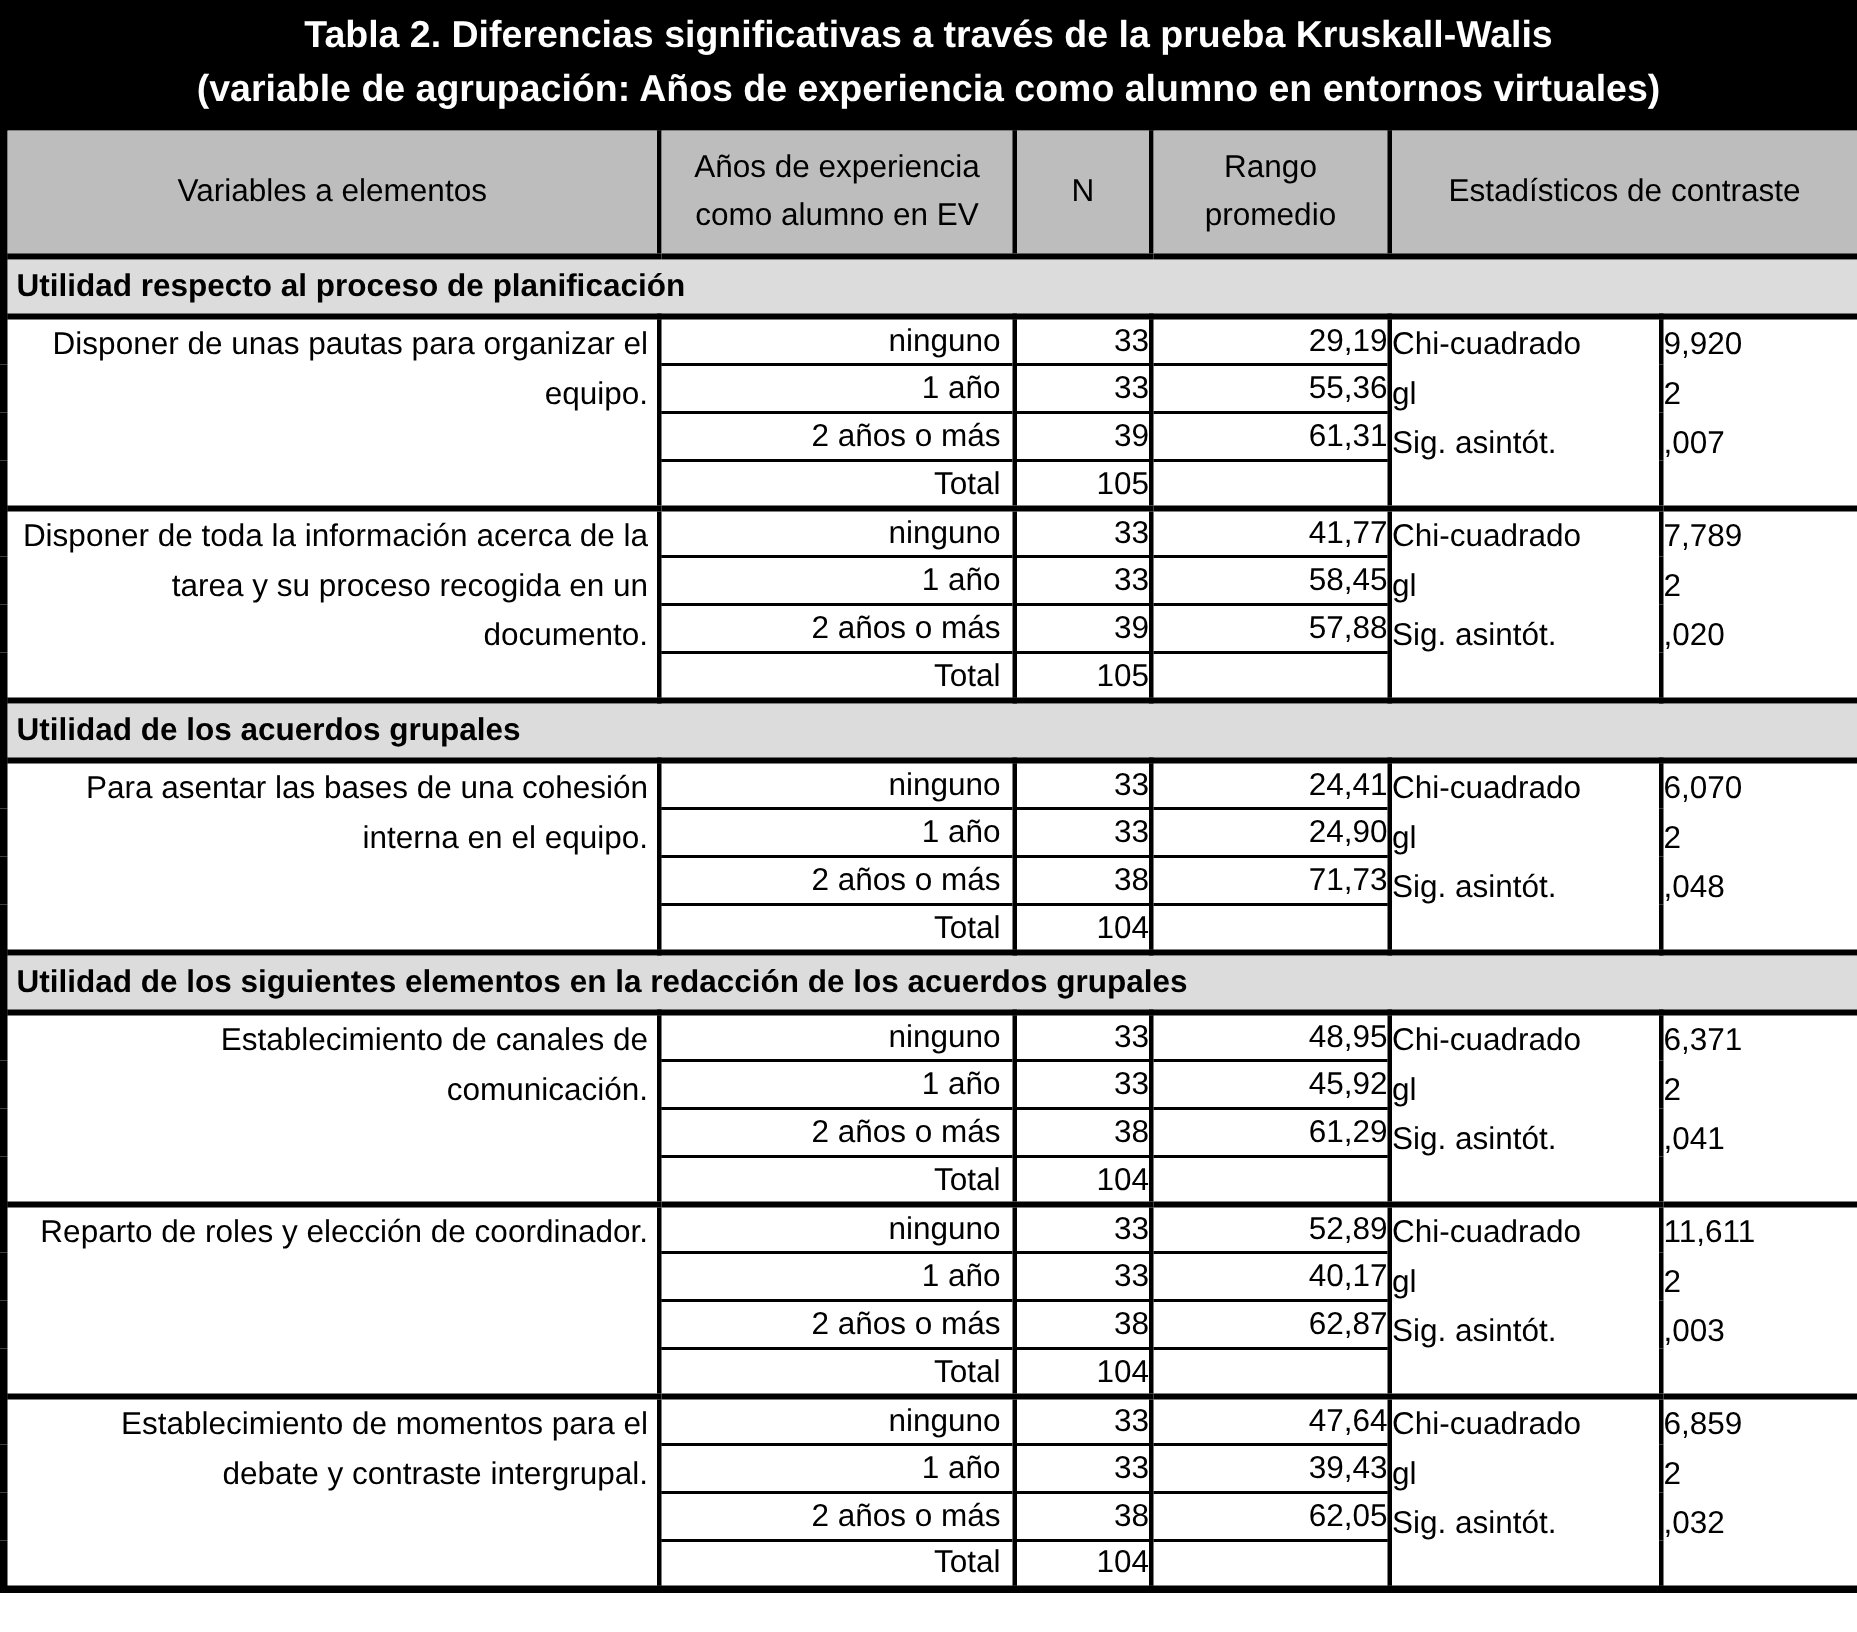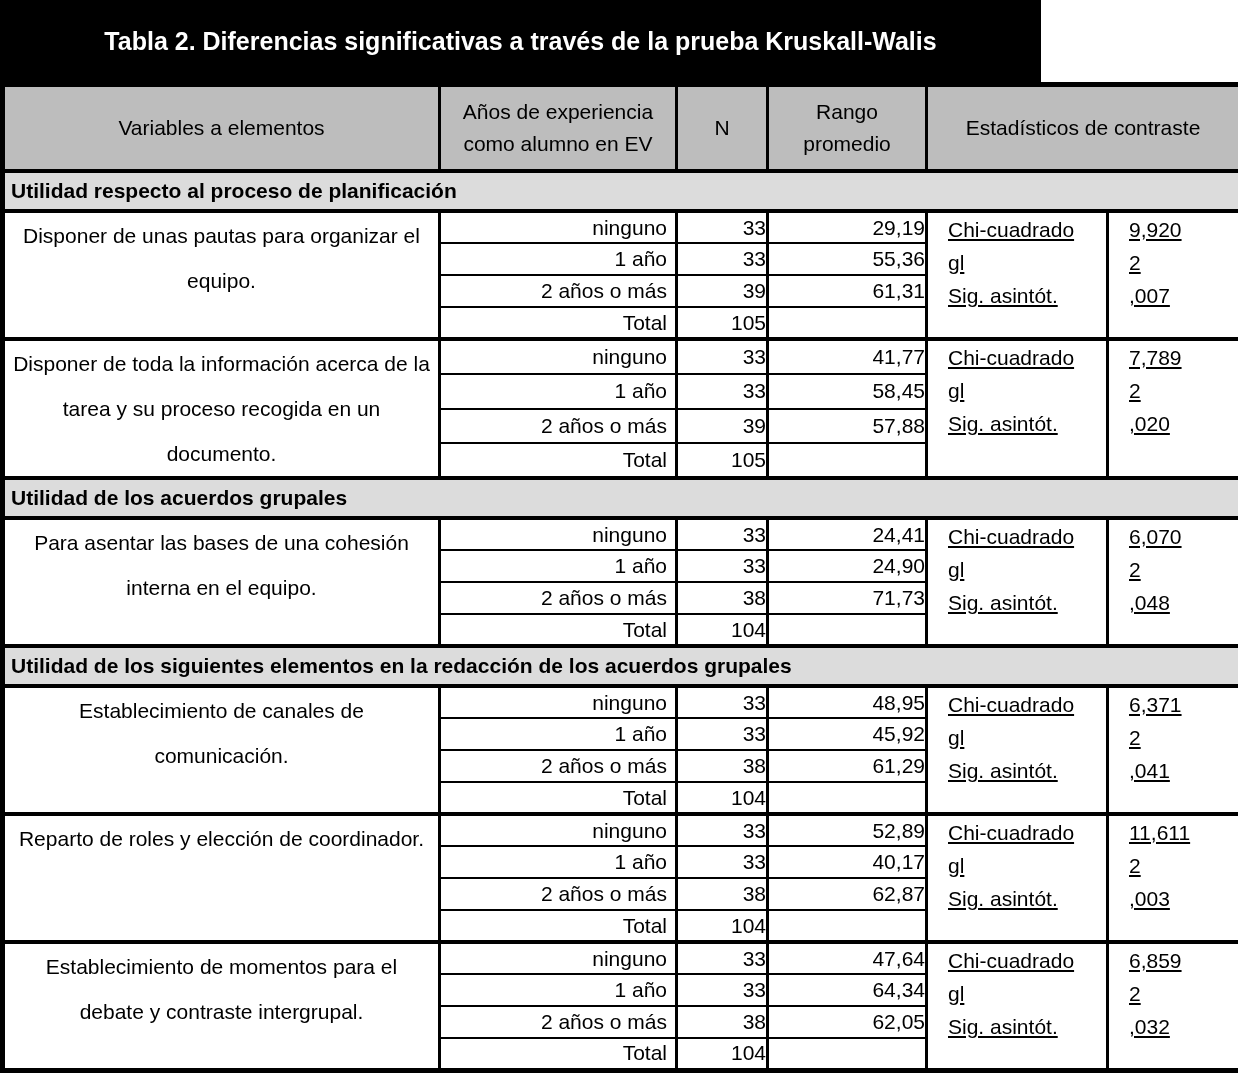--- a/index.html
+++ b/index.html
@@ -8,21 +8,21 @@
     background: #ffffff;
   }
   .page {
     width: 1238px;
     min-height: 1088px;
     background: #ffffff;
     font-family: "Liberation Sans", sans-serif;
     color: #000000;
   }
   .title-band {
-    width: 1041px;
+    width: 1238px;
     height: 82px;
     background: #000000;
     color: #ffffff;
     display: flex;
     flex-direction: column;
     align-items: center;
     justify-content: center;
     text-align: center;
     font-weight: bold;
     font-size: 25px;
@@ -63,47 +63,47 @@
     border-bottom-width: 4px;
   }
   tr.data-row {
     height: 32px;
   }
   tr.group-start td {
     border-top-width: 4px;
   }
   td.cell-variable {
     vertical-align: top;
-    text-align: center;
+    text-align: right;
     padding: 0 6px;
-    line-height: 45px;
+    line-height: 33px;
   }
   td.cell-group {
     text-align: right;
     padding: 0 8px;
   }
   td.cell-n, td.cell-rank {
     text-align: right;
     padding: 0;
   }
   td.cell-stat-labels, td.cell-stat-values {
     vertical-align: top;
     text-align: left;
-    padding: 0 20px;
+    padding: 0 0;
     line-height: 33px;
-    text-decoration: underline;
   }
 </style>
 </head>
 <body>
 
 <div class="page">
 
   <div class="title-band">
     <div>Tabla 2. Diferencias significativas a través de la prueba Kruskall-Walis</div>
+    <div>(variable de agrupación: Años de experiencia como alumno en entornos virtuales)</div>
   </div>
 
   <table class="kw-table">
     <colgroup>
       <col style="width:437px">
       <col style="width:237px">
       <col style="width:91px">
       <col style="width:159px">
       <col style="width:181px">
       <col style="width:133px">
@@ -296,21 +296,21 @@
           </td>
           <td class="cell-stat-values" rowspan="4">
             <div>6,859</div>
             <div>2</div>
             <div>,032</div>
           </td>
         </tr>
         <tr class="data-row">
           <td class="cell-group">1 año</td>
           <td class="cell-n">33</td>
-          <td class="cell-rank">64,34</td>
+          <td class="cell-rank">39,43</td>
         </tr>
         <tr class="data-row">
           <td class="cell-group">2 años o más</td>
           <td class="cell-n">38</td>
           <td class="cell-rank">62,05</td>
         </tr>
         <tr class="data-row">
           <td class="cell-group">Total</td>
           <td class="cell-n">104</td>
           <td class="cell-rank"></td>

